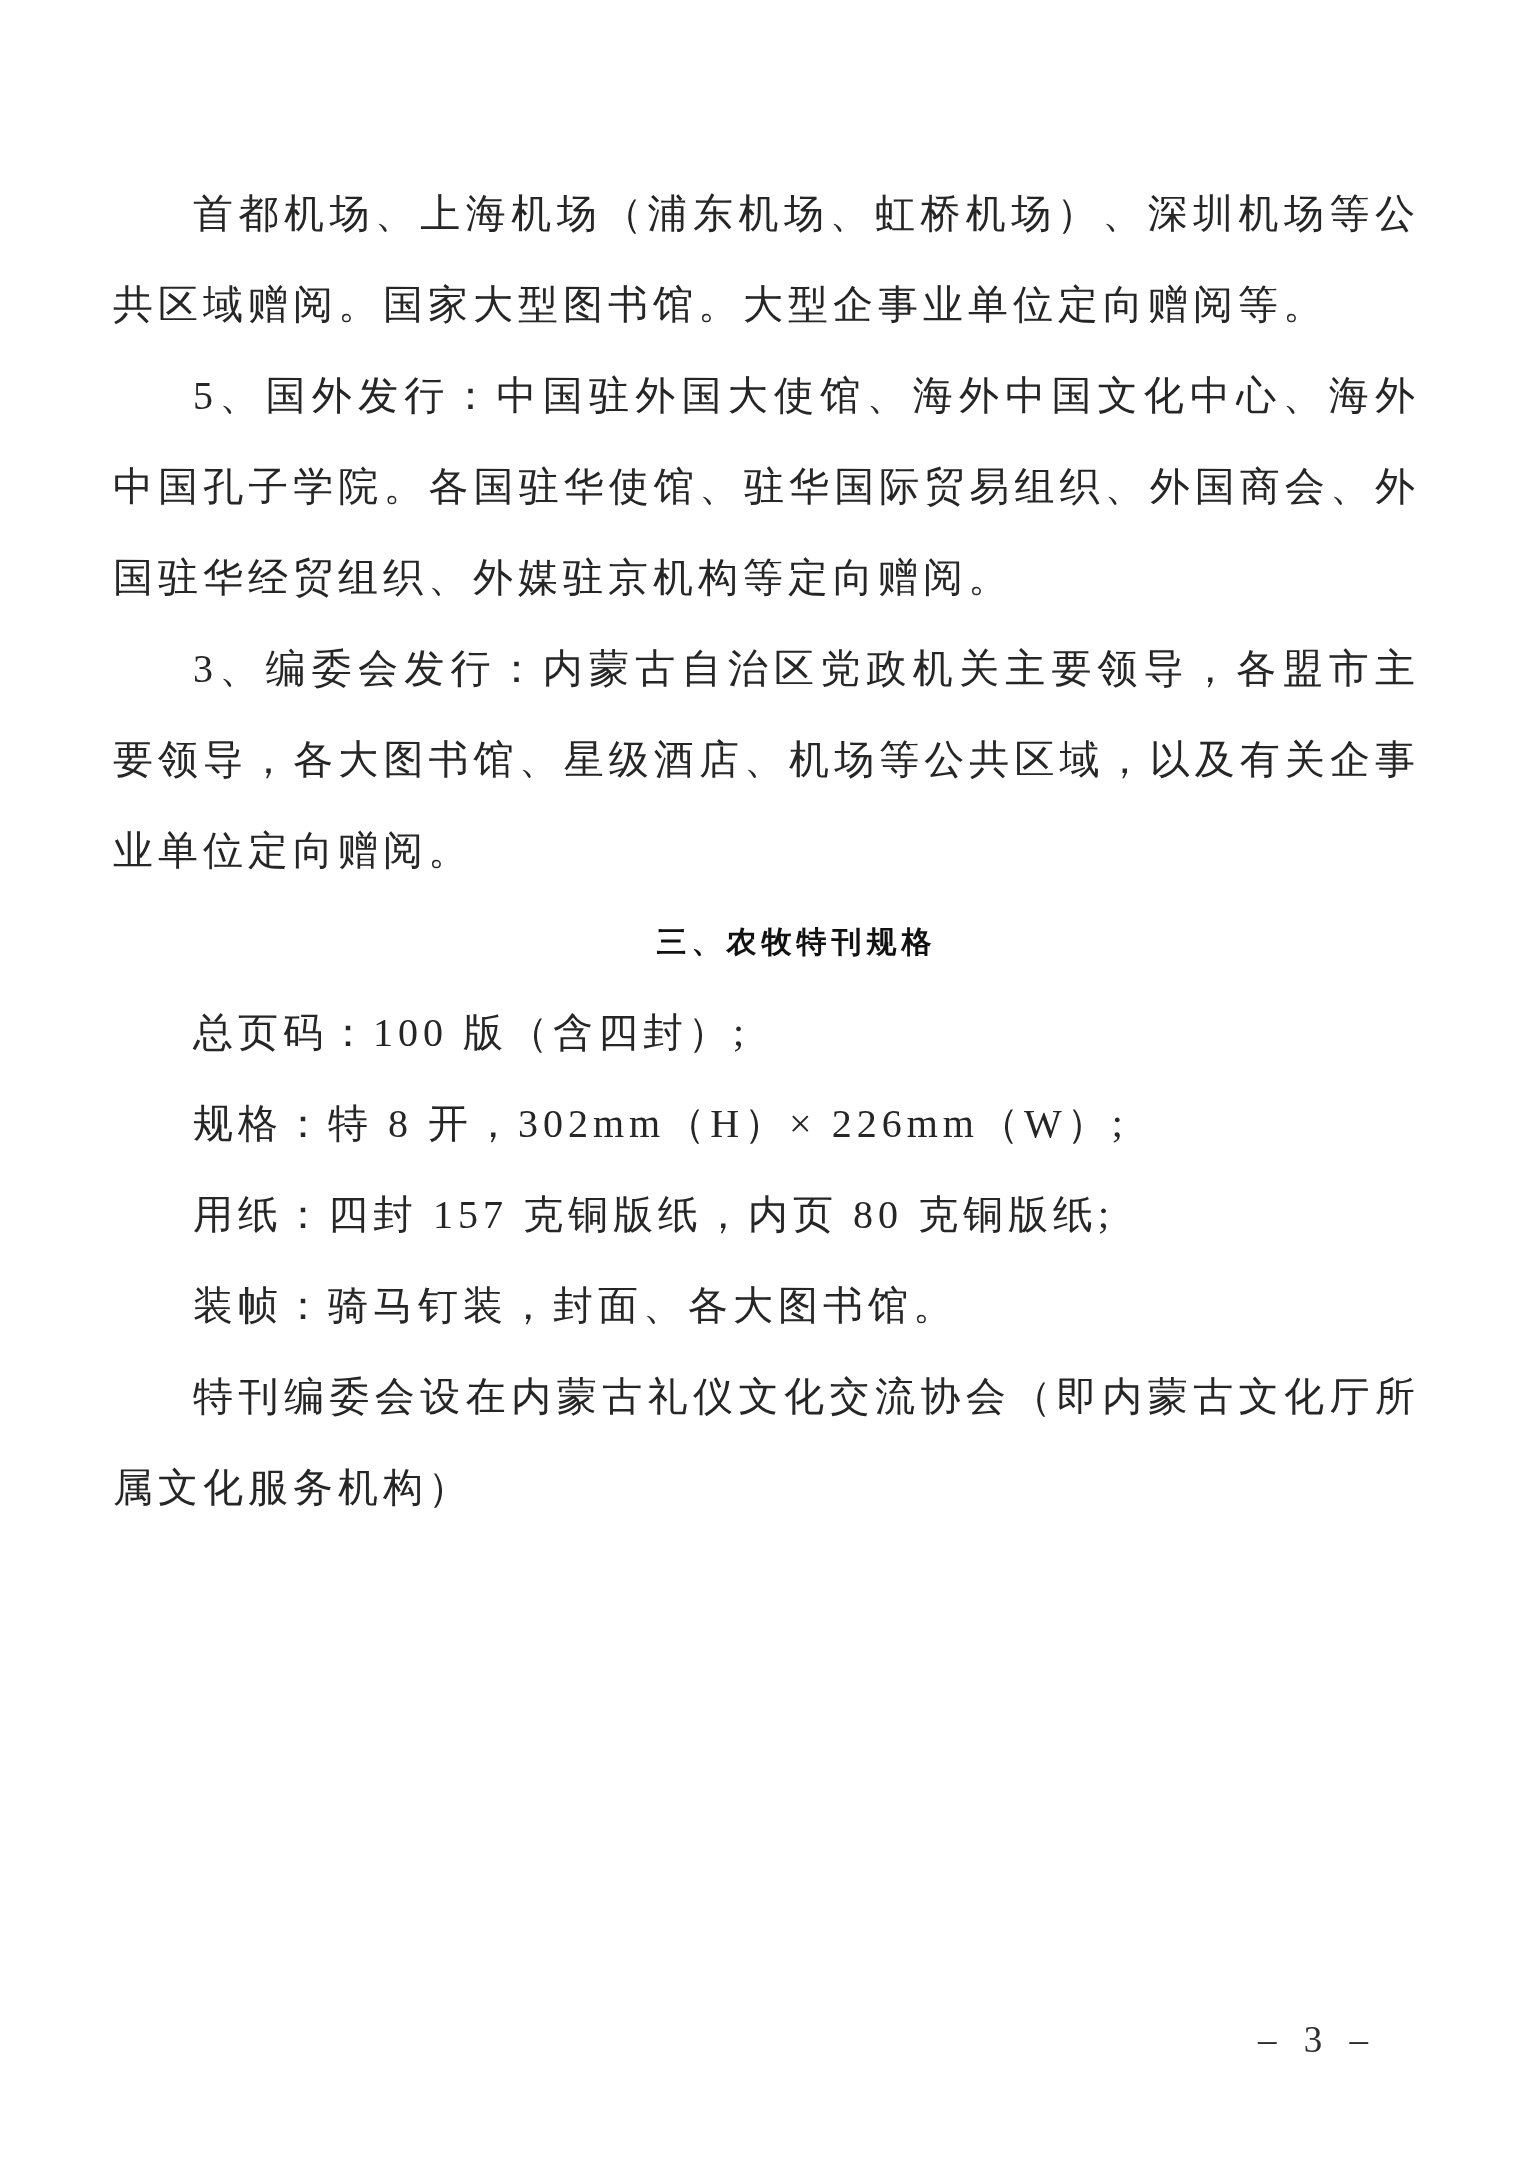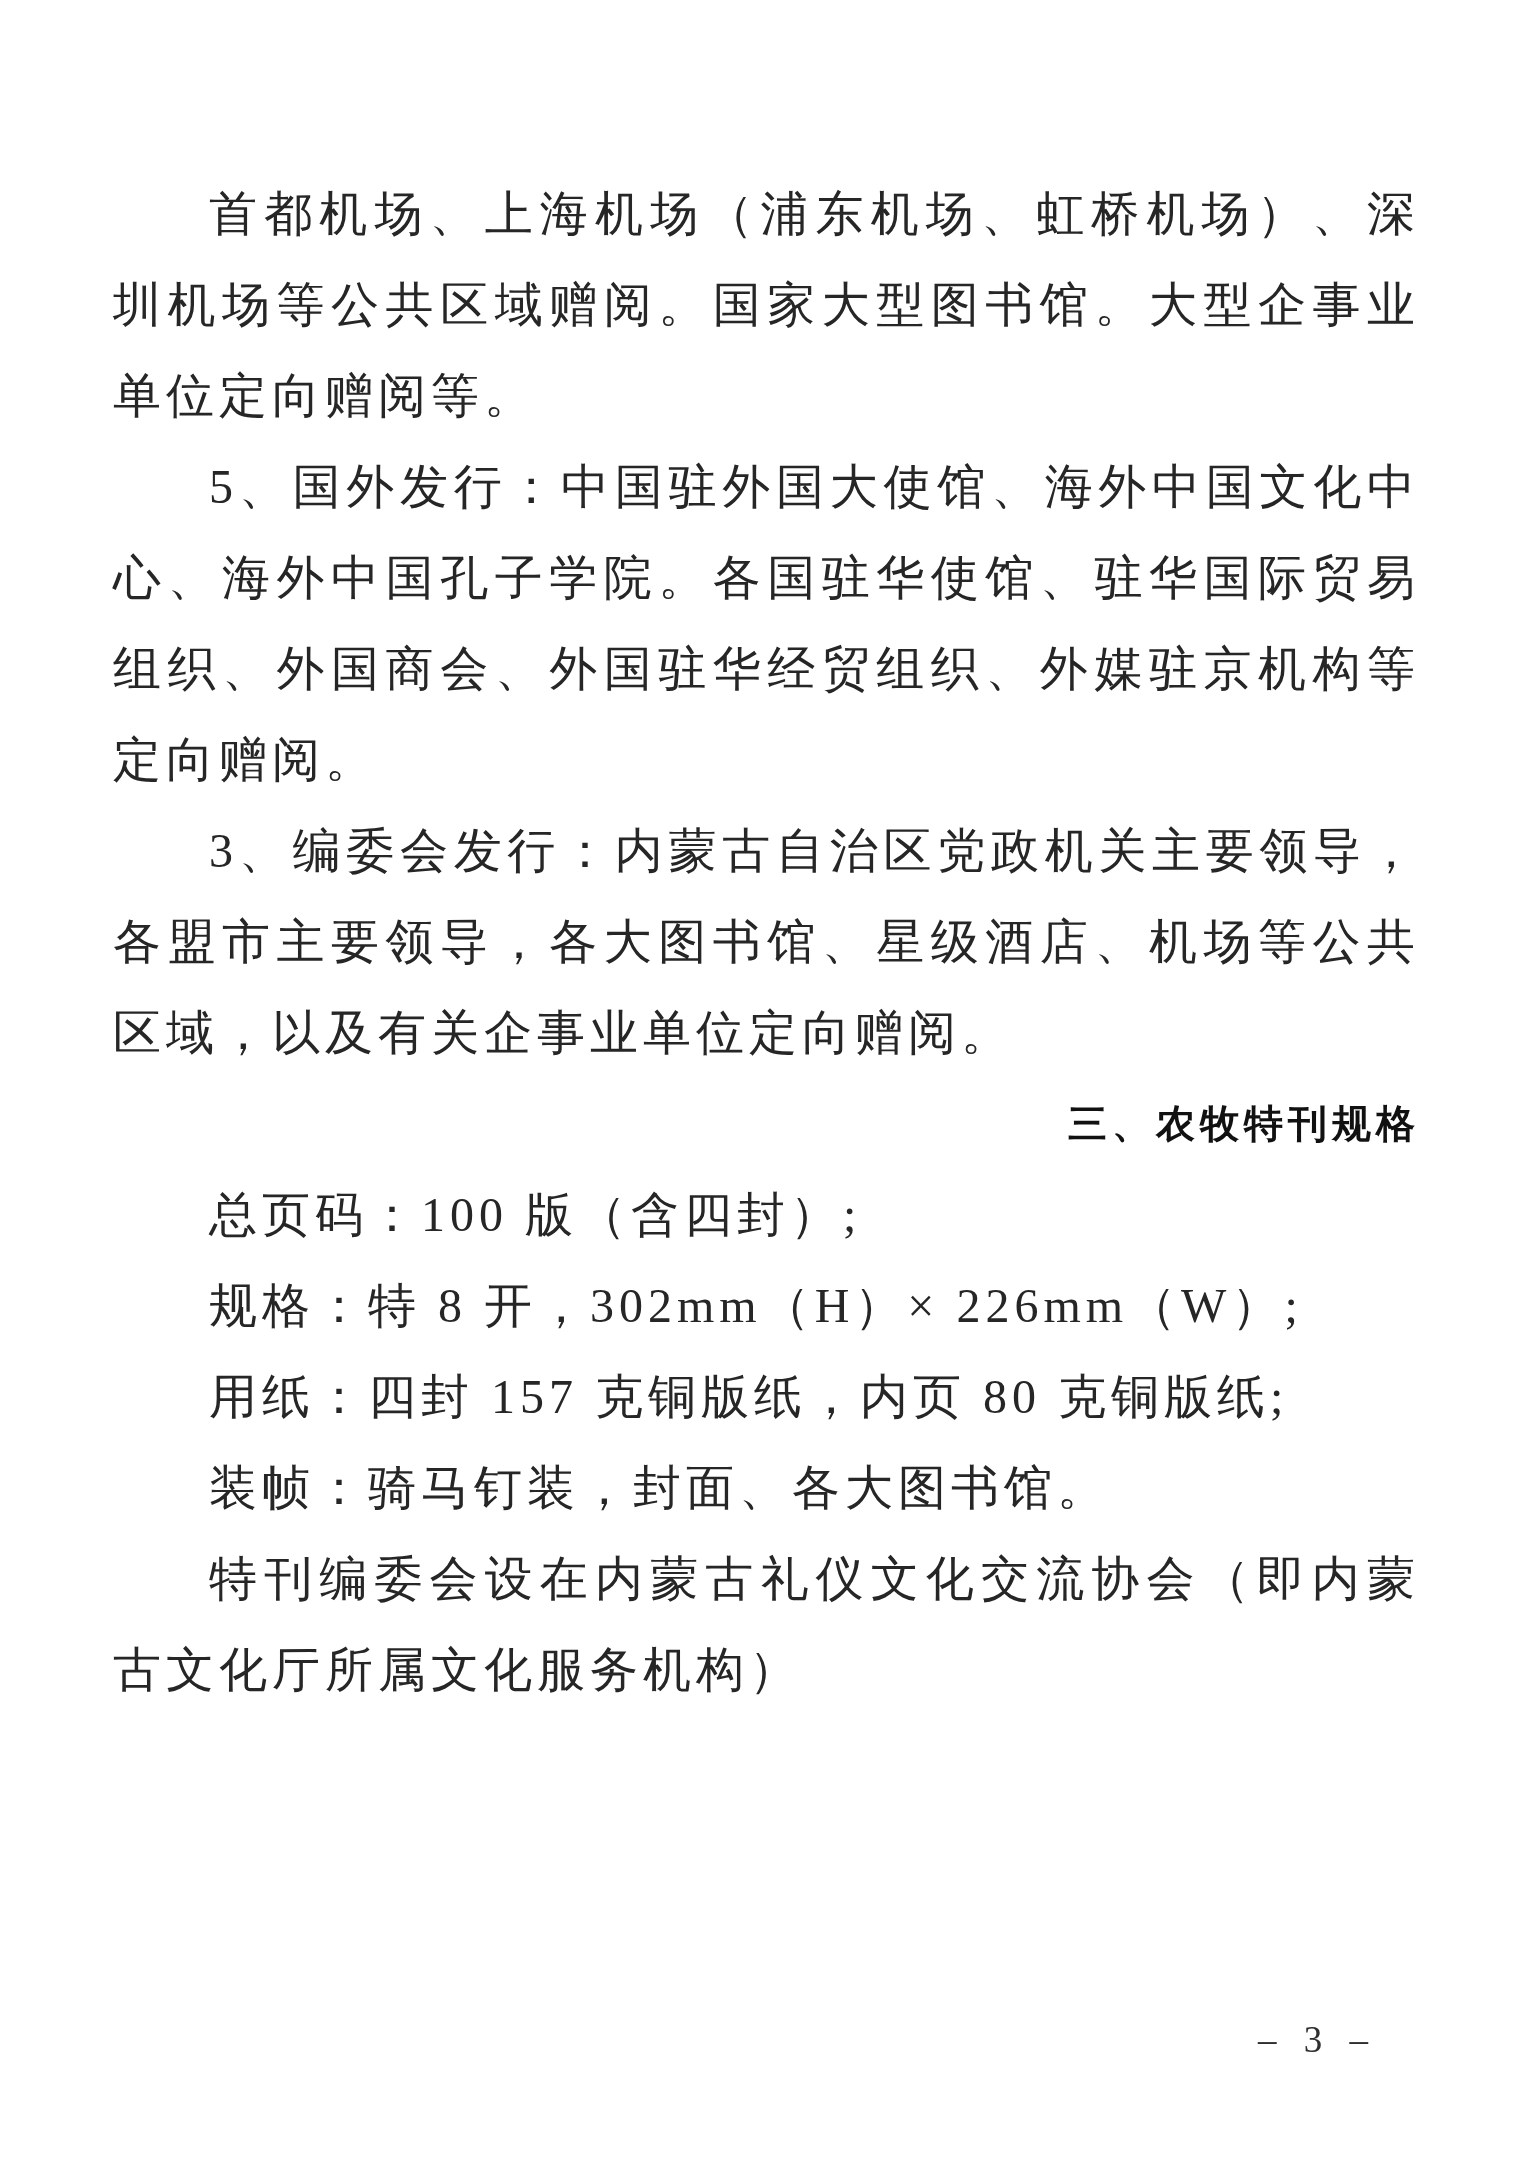--- a/index.html
+++ b/index.html
@@ -17,38 +17,38 @@
 
   .doc-body {
     position: absolute;
     left: 113px;
     top: 168px;
     width: 1307px;
   }
 
   .paragraph {
     font-family: "Liberation Serif", serif;
-    font-size: 48px;
+    font-size: 40px;
     line-height: 91px;
     letter-spacing: 5px;
     color: #262626;
     text-indent: 2em;
     text-align: justify;
     font-weight: 400;
   }
 
   .heading {
     font-family: "Liberation Sans", sans-serif;
-    font-size: 39px;
+    font-size: 30px;
     line-height: 91px;
     letter-spacing: 5px;
     color: #111111;
     text-indent: 2em;
     font-weight: 700;
-    text-align: right;
+    text-align: center;
   }
 
   .page-footer {
     position: absolute;
     left: 1258px;
     top: 2018px;
     font-family: "Liberation Serif", serif;
     font-size: 37px;
     letter-spacing: 9px;
     color: #2e2e2e;

